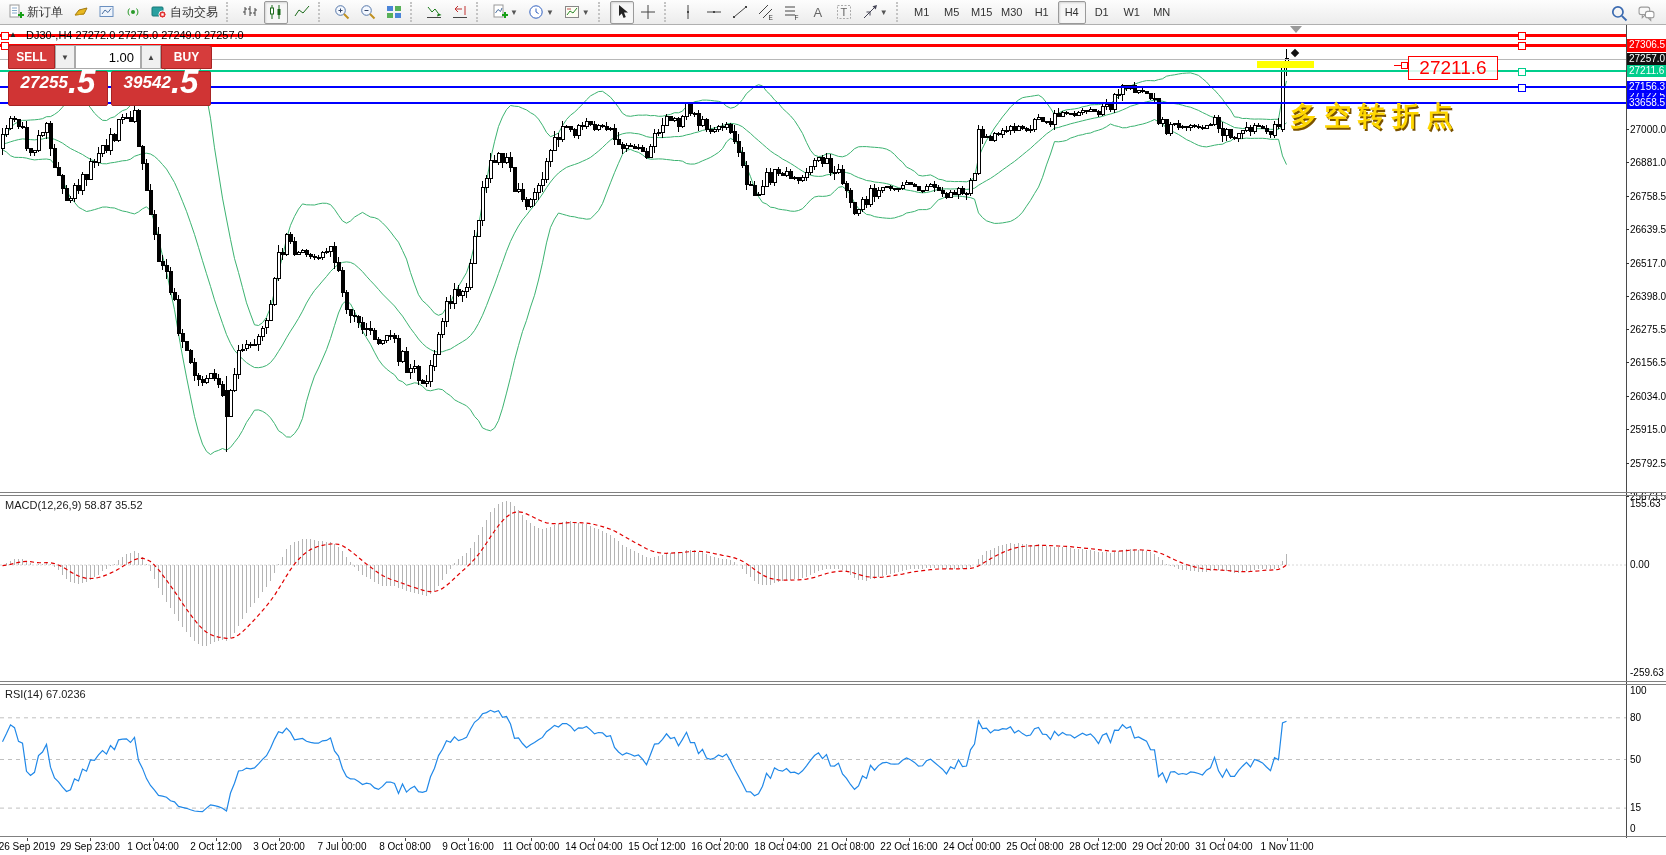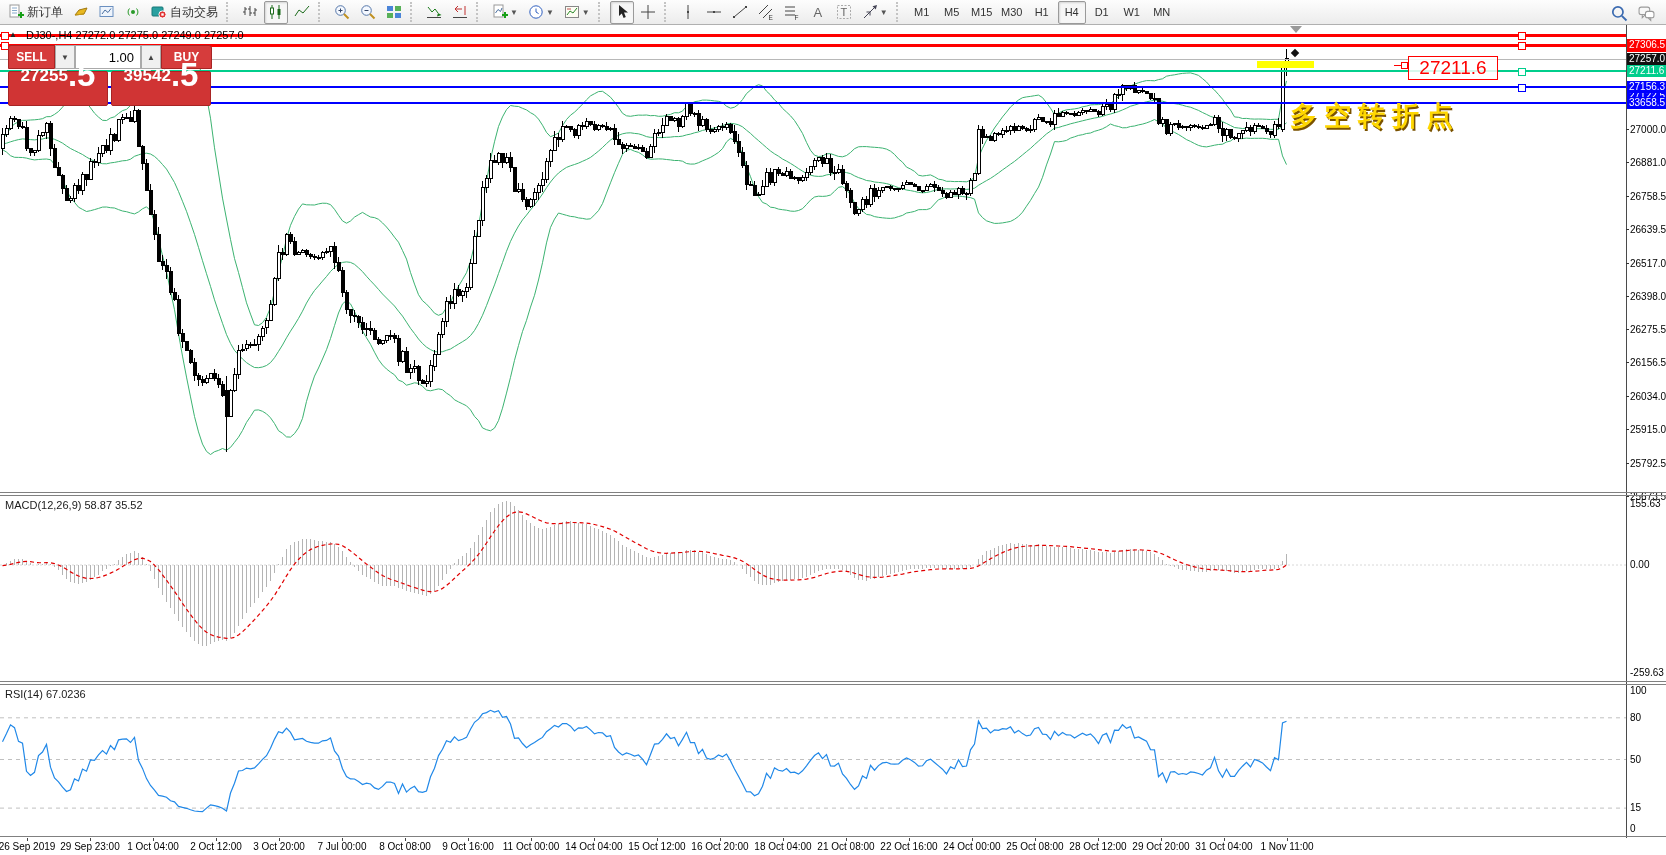--- a/index.html
+++ b/index.html
@@ -39,21 +39,21 @@
     display:flex;align-items:center;justify-content:center;box-sizing:border-box;}
   .ocp-sell{width:47px;border-radius:3px 0 0 0;}
   .ocp-buy{width:51px;border-radius:0 3px 0 0;}
   .ocp-step{width:20px;background:#f0f0f0;border:1px solid #aaa;color:#444;font-size:8px;
     display:flex;align-items:center;justify-content:center;box-sizing:border-box;}
   .ocp-vol{width:66px;background:#fff;border:1px solid #aaa;font-size:13px;color:#000;
     display:flex;align-items:center;justify-content:flex-end;padding-right:6px;box-sizing:border-box;}
   .ocp-row2{display:flex;margin-top:2px;gap:3px;}
   .ocp-price{width:100px;height:35px;background:#d03434;border:1px solid #a82424;border-radius:2px;
     color:#fff;display:flex;align-items:flex-end;justify-content:center;box-sizing:border-box;
-    padding-bottom:14px;}
+    padding-bottom:7px;font-style:italic;}
   .ocp-price .sm{font-size:17px;font-weight:bold;line-height:30px;}
   .ocp-price .bg{font-size:33px;font-weight:bold;line-height:33px;}
   .annot{position:absolute;left:1408px;top:31px;width:88px;height:22px;border:1px solid #f00;
     color:#f00;font-size:19px;line-height:21px;text-align:center;z-index:12;background:#ffffffd8;}
   .annot-handle{position:absolute;left:1394px;top:40px;width:8px;height:1px;background:#f00;z-index:12;}
   .annot-sq{position:absolute;left:1401px;top:37px;width:5px;height:5px;border:1px solid #f00;background:#fff;z-index:12;}
   .cnnote{position:absolute;left:1290px;top:73px;font-size:27px;font-weight:bold;color:#ffd700;
     letter-spacing:7px;text-shadow:1.5px 1.5px 0 #7a5200;z-index:12;white-space:nowrap;}
   .hilite{position:absolute;left:1257px;top:36px;width:57px;height:7px;background:#ffff00;z-index:2;}
   .scrollend-tri{position:absolute;left:1290px;top:1px;width:0;height:0;z-index:9;

